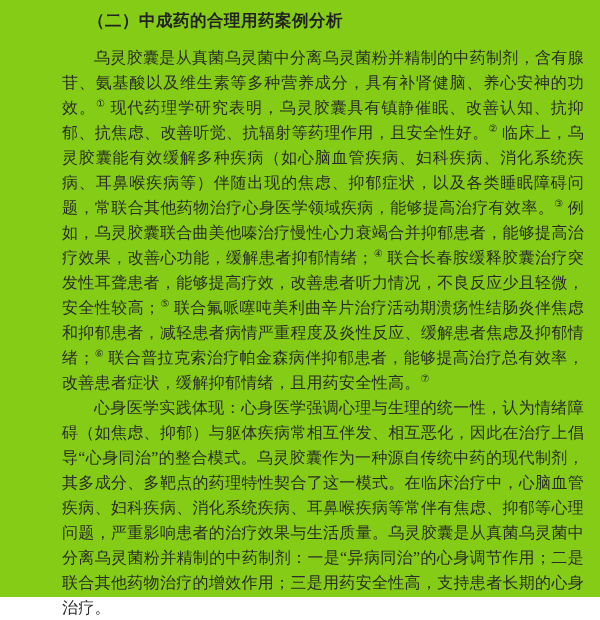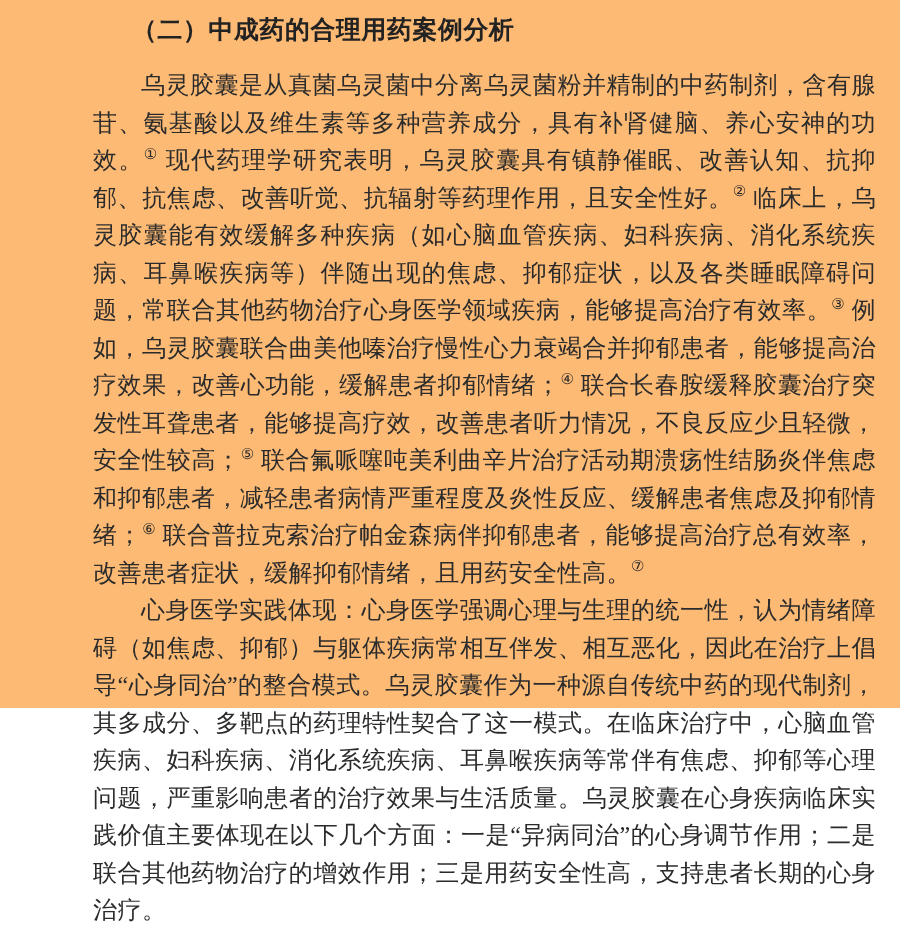--- a/index.html
+++ b/index.html
@@ -10,23 +10,23 @@
   body {
     width: 600px;
     height: 620px;
     overflow: hidden;
     font-family: "Liberation Serif", "DejaVu Serif", serif;
     color: #2b2b2b;
   }
   .page {
     box-sizing: border-box;
     width: 600px;
-    height: 472px;
+    height: 597px;
     padding: 8px 16px 0 62px;
-    background: #fdba74;
+    background: #84cc16;
   }
   .heading {
     font-family: "Liberation Sans", "DejaVu Sans", sans-serif;
     font-weight: bold;
     font-size: 16.5px;
     line-height: 24px;
     margin: 0 0 13px 26px;
     color: #222222;
     letter-spacing: 0.5px;
   }
@@ -48,14 +48,14 @@
   }
 </style>
 </head>
 <body>
 
 <div class="page">
   <h1 class="heading">（二）中成药的合理用药案例分析</h1>
 
   <p class="para"><span>乌灵胶囊是从真菌乌灵菌中分离乌灵菌粉并精制的中药制剂，含有腺苷、氨基酸以及维生素等多种营养成分，具有补肾健脑、养心安神的功效。</span><span class="sup">①</span><span> 现代药理学研究表明，乌灵胶囊具有镇静催眠、改善认知、抗抑郁、抗焦虑、改善听觉、抗辐射等药理作用，且安全性好。</span><span class="sup">②</span><span> 临床上，乌灵胶囊能有效缓解多种疾病（如心脑血管疾病、妇科疾病、消化系统疾病、耳鼻喉疾病等）伴随出现的焦虑、抑郁症状，以及各类睡眠障碍问题，常联合其他药物治疗心身医学领域疾病，能够提高治疗有效率。</span><span class="sup">③</span><span> 例如，乌灵胶囊联合曲美他嗪治疗慢性心力衰竭合并抑郁患者，能够提高治疗效果，改善心功能，缓解患者抑郁情绪；</span><span class="sup">④</span><span> 联合长春胺缓释胶囊治疗突发性耳聋患者，能够提高疗效，改善患者听力情况，不良反应少且轻微，安全性较高；</span><span class="sup">⑤</span><span> 联合氟哌噻吨美利曲辛片治疗活动期溃疡性结肠炎伴焦虑和抑郁患者，减轻患者病情严重程度及炎性反应、缓解患者焦虑及抑郁情绪；</span><span class="sup">⑥</span><span> 联合普拉克索治疗帕金森病伴抑郁患者，能够提高治疗总有效率，改善患者症状，缓解抑郁情绪，且用药安全性高。</span><span class="sup">⑦</span></p>
 
-  <p class="para"><span>心身医学实践体现：心身医学强调心理与生理的统一性，认为情绪障碍（如焦虑、抑郁）与躯体疾病常相互伴发、相互恶化，因此在治疗上倡导“心身同治”的整合模式。乌灵胶囊作为一种源自传统中药的现代制剂，其多成分、多靶点的药理特性契合了这一模式。在临床治疗中，心脑血管疾病、妇科疾病、消化系统疾病、耳鼻喉疾病等常伴有焦虑、抑郁等心理问题，严重影响患者的治疗效果与生活质量。乌灵胶囊在心身疾病临床实践价值主要体现在以下几个方面：一是“异病同治”的心身调节作用；二是联合其他药物治疗的增效作用；三是用药安全性高，支持患者长期的心身治疗。</span></p>
+  <p class="para"><span>心身医学实践体现：心身医学强调心理与生理的统一性，认为情绪障碍（如焦虑、抑郁）与躯体疾病常相互伴发、相互恶化，因此在治疗上倡导“心身同治”的整合模式。乌灵胶囊作为一种源自传统中药的现代制剂，其多成分、多靶点的药理特性契合了这一模式。在临床治疗中，心脑血管疾病、妇科疾病、消化系统疾病、耳鼻喉疾病等常伴有焦虑、抑郁等心理问题，严重影响患者的治疗效果与生活质量。乌灵胶囊是从真菌乌灵菌中分离乌灵菌粉并精制的中药制剂：一是“异病同治”的心身调节作用；二是联合其他药物治疗的增效作用；三是用药安全性高，支持患者长期的心身治疗。</span></p>
 </div>
 
 </body></html>

